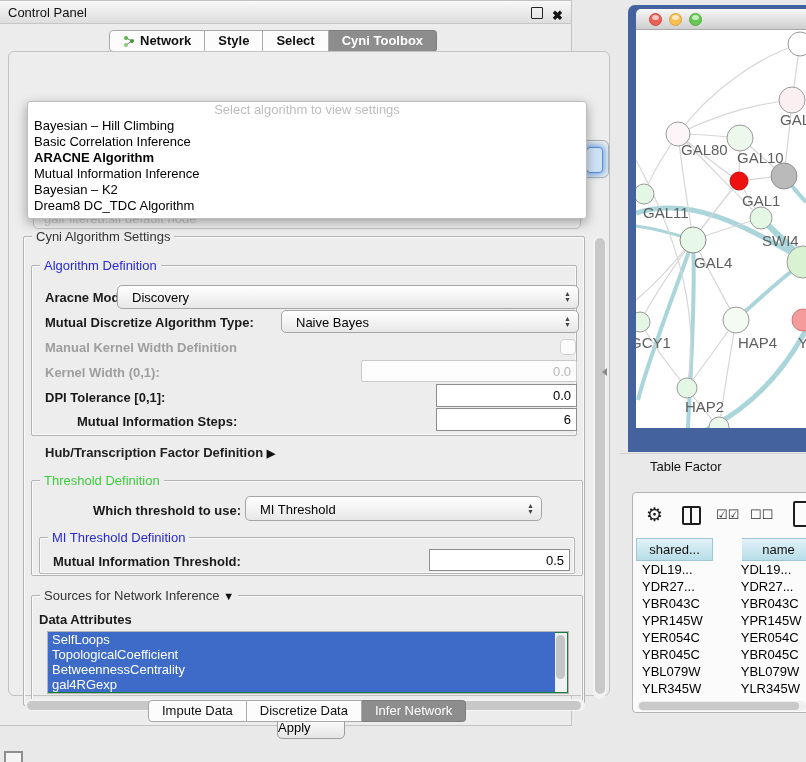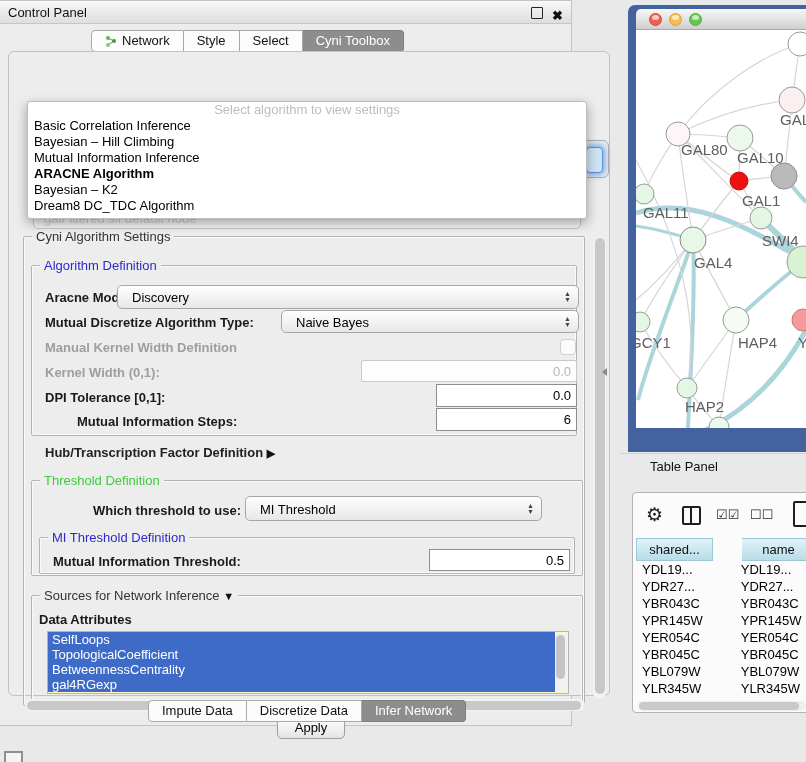--- a/index.html
+++ b/index.html
@@ -9,21 +9,21 @@
       border:1px solid #c3c3c3;border-left:none;box-sizing:border-box;}
   .cp-title{position:absolute;left:0;top:0;width:100%;height:23px;
       background:linear-gradient(#f8f8f8,#dedede);border-bottom:1px solid #c6c6c6;
       font-size:13px;color:#111;line-height:23px;box-sizing:border-box;}
   .cp-title .t{padding-left:8px;}
   .float-ic{position:absolute;right:28px;top:6px;width:10px;height:10px;
       border:1.5px solid #222;border-radius:1px;}
   .close-ic{position:absolute;right:8px;top:3px;font-size:13px;font-weight:bold;color:#111;}
   
   .tabs{position:absolute;display:flex;height:22px;font-size:13px;}
-  .tabs-top{left:91px;top:29px;}
+  .tabs-top{left:109px;top:29px;font-weight:bold;}
   .tabs-bottom{left:148px;top:699px;}
   .tab{border:1px solid #a9a9a9;border-left:none;background:#fcfcfc;color:#111;
       padding:0 13px;line-height:20px;white-space:nowrap;display:flex;align-items:center;gap:5px;box-sizing:border-box;}
   .tab:first-child{border-left:1px solid #a9a9a9;border-radius:4px 0 0 4px;}
   .tab:last-child{border-radius:0 4px 4px 0;}
   .tab.sel{background:#8d8d8d;border-color:#7e7e7e;color:#fff;}
   .net-ico svg{display:block;}
   
   .cp-body{position:absolute;left:8px;top:50px;width:602px;height:645px;
       border:1px solid #c2c2c2;border-radius:6px;background:#ededed;box-sizing:border-box;}
@@ -58,33 +58,33 @@
   .combo .val{position:absolute;left:14px;top:50%;transform:translateY(-50%);color:#000;white-space:nowrap;}
   .combo .arr{position:absolute;right:7px;top:50%;transform:translateY(-50%);
       font-size:7px;color:#444;line-height:6px;text-align:center;}
   .fld{position:absolute;border:1px solid #8d8d8d;background:#fff;font-size:13px;
       font-family:"Liberation Sans",sans-serif;text-align:right;padding:0 5px;box-sizing:border-box;color:#000;}
   .fld.dis{border-color:#c9c9c9;color:#b5b5b5;background:#fdfdfd;border-radius:2px;}
   .chk{position:absolute;width:14px;height:14px;border:1px solid #d0d0d0;border-radius:4px;background:#fbfbfb;}
   .expander{font-size:11px;color:#111;}
   
   .attr-list{position:absolute;left:38px;top:579px;width:522px;height:63px;
-      background:#fef9c3;border:1px solid #b5b5b5;box-sizing:border-box;overflow:hidden;}
+      background:#15803d;border:1px solid #b5b5b5;box-sizing:border-box;overflow:hidden;}
   .attr-item{height:15px;line-height:15px;padding-left:4px;margin-right:13px;
       background:#3d6bc7;color:#fff;font-size:13px;white-space:nowrap;}
   .attr-scroll{position:absolute;right:1px;top:1px;width:12px;height:59px;background:#f1f1f1;}
   .attr-thumb{position:absolute;left:1px;top:2px;width:9px;height:44px;background:#c4c4c4;border-radius:5px;}
   
   .vscroll{position:absolute;left:584px;top:184px;width:13px;height:463px;background:#f3f3f3;border-radius:7px;}
   .vthumb{position:absolute;left:1.5px;top:2px;width:10px;height:456px;background:#c8c8c8;border-radius:6px;}
   .hscroll{position:absolute;left:16px;top:647px;width:560px;height:12px;background:#f3f3f3;border-radius:7px;}
   .hthumb{position:absolute;left:2px;top:1.5px;width:554px;height:9px;background:#c8c8c8;border-radius:5px;}
   
   .apply{position:absolute;left:268px;top:665px;width:68px;height:22px;border:1px solid #9f9f9f;
-      border-radius:5px;background:linear-gradient(#ffffff,#e4e4e4);text-align:center;
+      border-radius:5px;background:linear-gradient(#ffffff,#e4e4e4);
       line-height:20px;font-size:13px;color:#000;box-sizing:border-box;}
   
   .net-window{position:absolute;left:628px;top:5px;width:178px;height:447px;
       background:#44639e;border-radius:7px 0 0 0;}
   .net-titlebar{position:absolute;left:8px;top:4px;width:170px;height:21px;
       background:linear-gradient(#f7f7f7,#cfcfcf);border-radius:5px 0 0 0;border-bottom:1px solid #aaa;box-sizing:border-box;}
   .tl{position:absolute;top:4px;width:13px;height:13px;border-radius:50%;box-sizing:border-box;}
   .tl:after{content:"";position:absolute;left:2px;top:1px;width:7px;height:5px;border-radius:50%;
       background:rgba(255,255,255,.65);}
   .tl.red{left:13px;background:#ec6157;border:1px solid #ce4a40;}
@@ -157,24 +157,24 @@
     <div class="ghost-combo">
       <span>galFiltered.sif default node</span>
     </div>
     <div class="combo-frag">
       <span class="glow"></span>
     </div>
 
     <div class="algo-popup">
       <div class="algo-ph">Select algorithm to view settings</div>
       <div id="popup-items">
+          <div class="pitem">Bayesian – Hill Climbing</div>
           <div class="pitem">Basic Correlation Inference</div>
-          <div class="pitem">Bayesian – Hill Climbing</div>
+          <div class="pitem bold">ARACNE Algorithm</div>
           <div class="pitem">Mutual Information Inference</div>
-          <div class="pitem bold">ARACNE Algorithm</div>
           <div class="pitem">Bayesian – K2</div>
           <div class="pitem">Dream8 DC_TDC Algorithm</div>
         </div>
     </div>
 
     <div class="tgroup" style="left:14px;top:184px;width:562px;height:470px;">
       <span class="ttl black">Cyni Algorithm Settings</span>
     </div>
 
     <div class="tgroup" style="left:22px;top:213px;width:546px;height:171px;">
@@ -334,21 +334,21 @@
         <circle cx="803" cy="320" r="11" fill="#f59b9b" stroke="#cc7777" stroke-width="1"></circle>
         <text x="798" y="348" font-size="15" fill="#5f5f5f" font-family="&quot;Liberation Sans&quot;,sans-serif">Y</text>
         <circle cx="687" cy="388" r="10" fill="#e4f7e4" stroke="#9a9a9a" stroke-width="1"></circle>
         <text x="685" y="412" font-size="15" fill="#5f5f5f" font-family="&quot;Liberation Sans&quot;,sans-serif">HAP2</text>
         <circle cx="719" cy="427" r="10" fill="#edf8ed" stroke="#9a9a9a" stroke-width="1"></circle>
       </svg>
   </div>
 </div>
 
 <div class="tp-sep"></div>
-<div class="tp-title">Table Panel</div>
+<div class="tp-title">Table Factor</div>
 
 <div class="table-card">
   <span class="gear-ic">⚙</span>
   <span class="cols-ic"></span>
   <span class="chkpair on">☑☑</span>
   <span class="chkpair off">☐☐</span>
   <span class="doc-ic"></span>
 
   <div class="thead" id="table-head">
       <div class="hcell c0">shared...</div>

